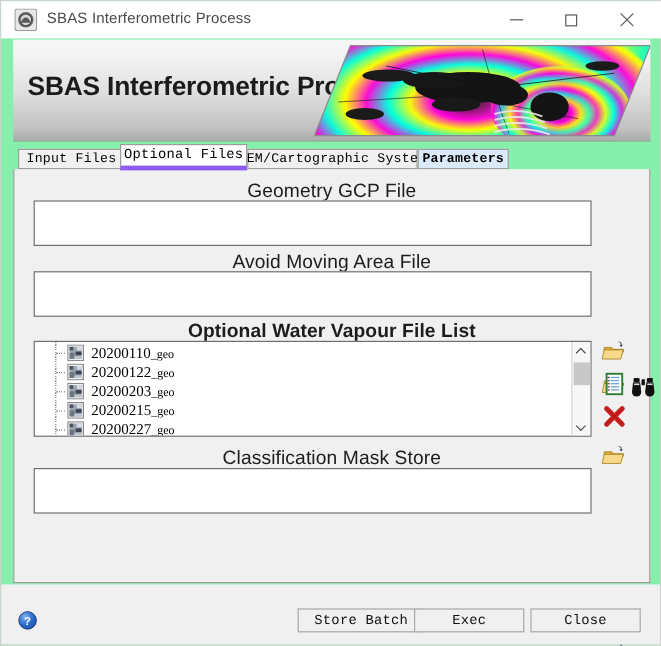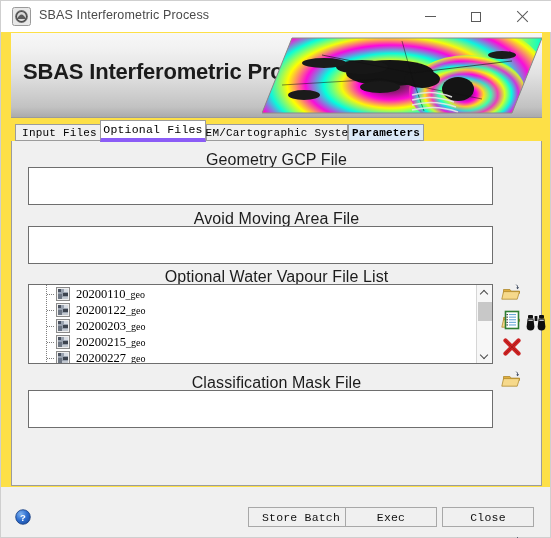--- a/index.html
+++ b/index.html
@@ -13,21 +13,21 @@
     overflow: hidden;
     font-family: "Liberation Sans", sans-serif;
     -webkit-font-smoothing: none;
   }
 
   
   .window {
     position: absolute;
     left: 0; top: 0;
     width: 551px; height: 538px;
-    background: #fde047;
+    background: #86efac;
     box-sizing: border-box;
     border: 1px solid #cfcfcf;
   }
 
   
   .titlebar {
     position: absolute;
     left: 0; top: 0;
     width: 551px; height: 31px;
     background: #ffffff;
@@ -171,21 +171,21 @@
     background: #ffffff;
     border: 1px solid #6e6e6e;
     box-sizing: border-box;
   }
 
   
   .lbl-gcp   { top: 10px; }
   .box-gcp   { top: 26px; }
   .lbl-avoid { top: 69px; }
   .box-avoid { top: 85px; }
-  .lbl-wv    { top: 127px; }
+  .lbl-wv    { top: 127px; font-weight: bold; }
   .lst-wv    { top: 143px; }
   .lbl-mask  { top: 233px; }
   .box-mask  { top: 249px; }
 
   
   .listbox {
     position: absolute;
     left: 16px;
     width: 465px;
     height: 80px;
@@ -604,21 +604,21 @@
           <line x1="4.5" y1="4.5" x2="17.5" y2="17.5"></line>
           <line x1="17.5" y1="4.5" x2="4.5" y2="17.5"></line>
         </g>
         <g stroke="#8e1414" stroke-width="0.9" stroke-linecap="round" opacity="0.6">
           <line x1="4.5" y1="4.5" x2="17.5" y2="17.5"></line>
           <line x1="17.5" y1="4.5" x2="4.5" y2="17.5"></line>
         </g>
       </svg>
     </span>
 
-    <div class="section-label lbl-mask">Classification Mask File</div>
+    <div class="section-label lbl-mask">Classification Mask Store</div>
     <input class="field-box box-mask" type="text" value="" placeholder="" style="">
     <span class="tool-icon" style="left:489px; top:392px;">
       <svg width="22" height="22" viewBox="0 0 22 22">
         <path d="M13.6 2.6 q3 0.4 2.6 3.2 l-1.2 -0.4 l1.8 1.8 l1.2 -2.2 l-1.1 0.3 q0.3 -3 -3.3 -2.7 z" fill="#2d3a52"></path>
         <path d="M2.5 7.5 h6.4 l1.3 1.6 h8.3 v2.2 h-16 z" fill="#e0ae3e" stroke="#a8801f" stroke-width="0.7"></path>
         <path d="M2.5 9.6 h16 l-2.3 7.6 h-15.4 z" fill="#f6d98b" stroke="#a8801f" stroke-width="0.7"></path>
       </svg>
     </span>
   </div>
 

